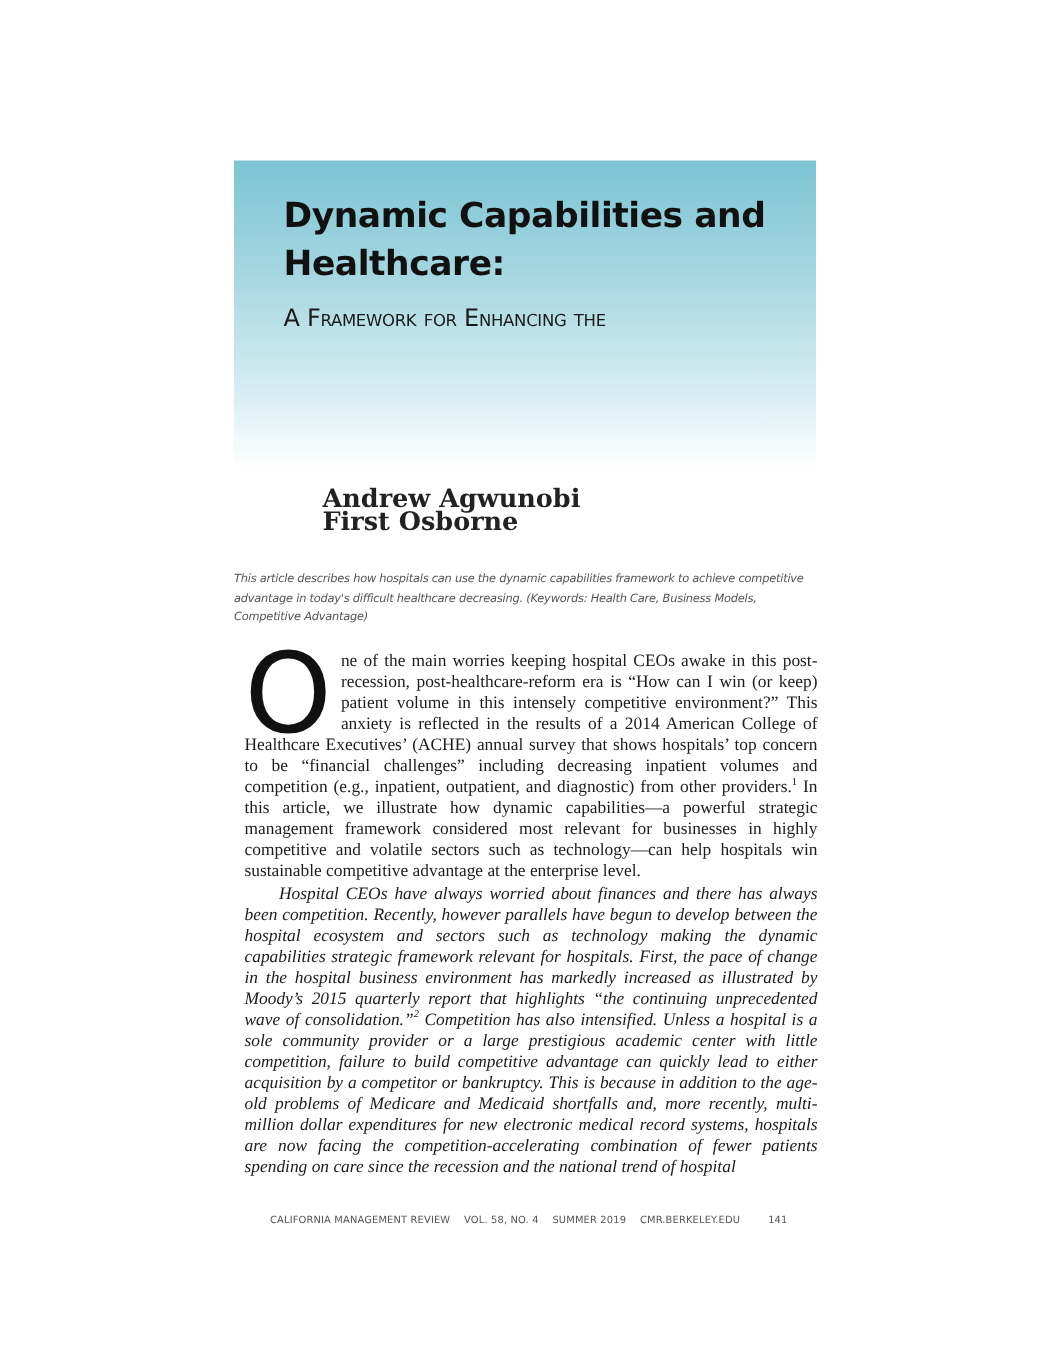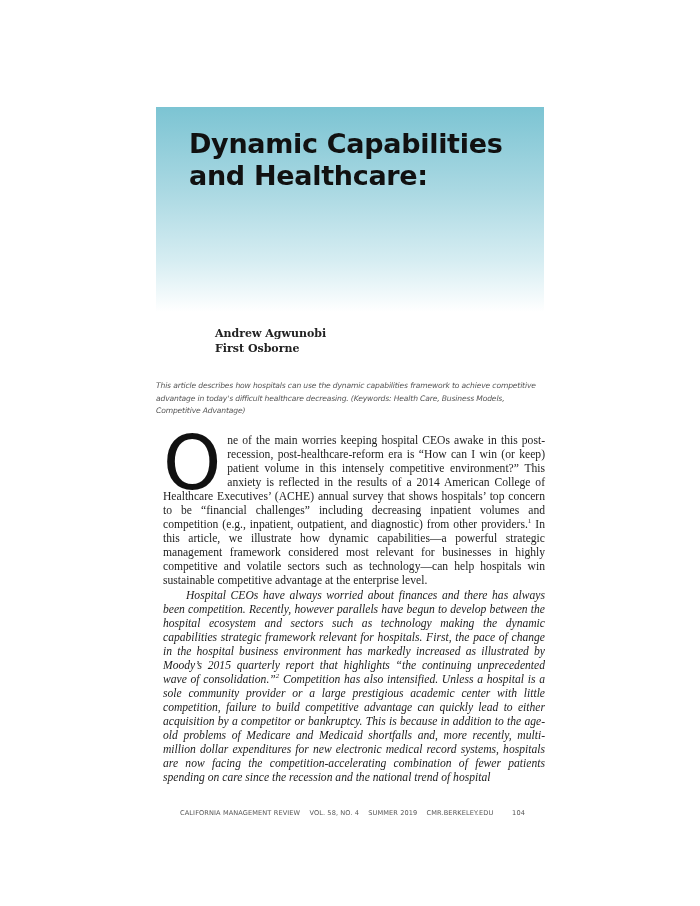--- a/index.html
+++ b/index.html
@@ -4,32 +4,32 @@
   <style>
     html, body { margin: 0; padding: 0; background: #ffffff; }
     body { width: 700px; height: 906px; position: relative; overflow: hidden; }
     .banner {
       position: absolute; left: 156px; top: 107px; width: 388px; height: 205px;
       background: linear-gradient(to bottom, #7cc4d3 0%, #a9d8e2 40%, #d6edf2 75%, #ffffff 100%);
     }
     .title {
       position: absolute; left: 189px; top: 128px; width: 345px;
       font-family: "DejaVu Sans", sans-serif; font-weight: bold;
-      font-size: 27px; line-height: 32px; color: #111111; letter-spacing: -0.3px;
+      font-size: 23px; line-height: 32px; color: #111111; letter-spacing: -0.3px;
     }
     .subtitle {
       position: absolute; left: 189px; top: 196px; width: 345px;
       font-family: "DejaVu Sans", sans-serif; font-weight: normal;
       font-size: 16px; line-height: 31px; color: #1a1a1a; letter-spacing: -0.2px;
       font-variant: small-caps;
     }
     .authors {
       position: absolute; left: 215px; top: 326px;
       font-family: "DejaVu Serif", serif; font-weight: bold;
-      font-size: 11px; line-height: 15px; color: #222;
+      font-size: 17px; line-height: 15px; color: #222;
     }
     .abstract {
       position: absolute; left: 156px; top: 380px; width: 390px;
       font-family: "DejaVu Sans", sans-serif; font-style: italic;
       font-size: 7.6px; line-height: 12.5px; color: #555;
       letter-spacing: -0.15px;
     }
     .body {
       position: absolute; left: 163px; top: 434px; width: 382px;
       font-family: "Liberation Serif", serif;
@@ -53,20 +53,21 @@
     .footer .page { position: absolute; right: 0; top: 0; margin: 0; }
   </style>
 </head>
 <body>
 
 <div class="banner"></div>
 
 <div class="title">Dynamic Capabilities and Healthcare:</div>
 
 <div class="subtitle">
+  <div>A Framework for Enhancing the</div>
 </div>
 
 <div class="authors">
   <div>Andrew Agwunobi</div>
   <div>First Osborne</div>
 </div>
 
 <div class="abstract">This article describes how hospitals can use the dynamic capabilities framework to achieve competitive advantage in today's difficult healthcare decreasing. (Keywords: Health Care, Business Models, Competitive Advantage)</div>
 
 <div class="body">
@@ -76,14 +77,14 @@
   <p class="indent">
     <span>Hospital CEOs have always worried about finances and there has always been competition. Recently, however parallels have begun to develop between the hospital ecosystem and sectors such as technology making the dynamic capabilities strategic framework relevant for hospitals. First, the pace of change in the hospital business environment has markedly increased as illustrated by Moody’s 2015 quarterly report that highlights “the continuing unprecedented wave of consolidation.”</span><sup>2</sup><span> Competition has also intensified. Unless a hospital is a sole community provider or a large prestigious academic center with little competition, failure to build competitive advantage can quickly lead to either acquisition by a competitor or bankruptcy. This is because in addition to the age-old problems of Medicare and Medicaid shortfalls and, more recently, multi-million dollar expenditures for new electronic medical record systems, hospitals are now facing the competition-accelerating combination of fewer patients spending on care since the recession and the national trend of hospital</span>
   </p>
 </div>
 
 <div class="footer">
   <span>CALIFORNIA MANAGEMENT REVIEW</span>
   <span>VOL. 58, NO. 4</span>
   <span>SUMMER 2019</span>
   <span>CMR.BERKELEY.EDU</span>
-  <span class="page">104</span>
+  <span class="page">141</span>
 </div>
 
 </body></html>

